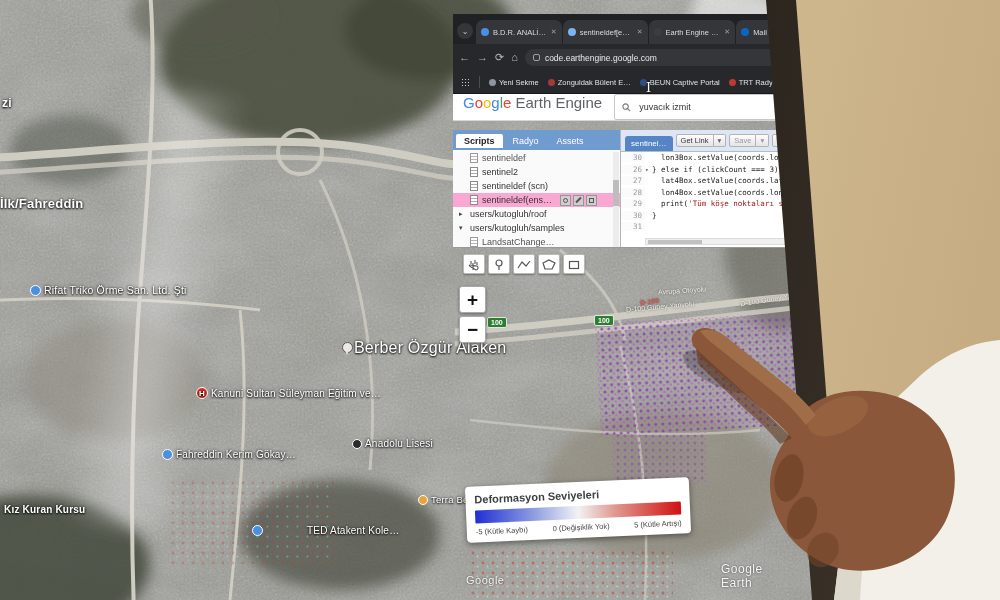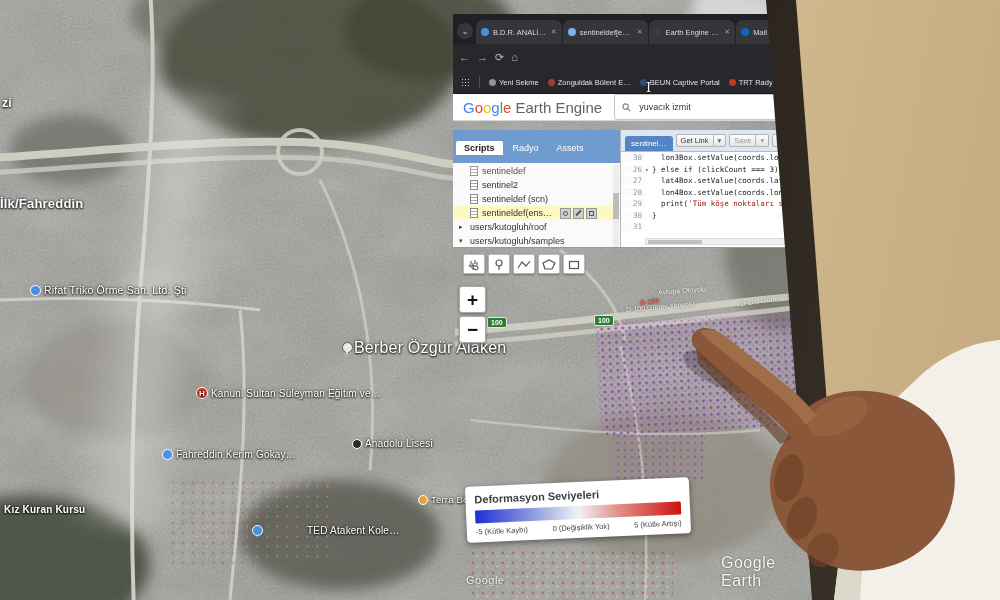--- a/index.html
+++ b/index.html
@@ -59,35 +59,35 @@
     radial-gradient(circle 1px at 7.5px 1.5px,#c8cace 99%,transparent),
     radial-gradient(circle 1px at 1.5px 4.5px,#c8cace 99%,transparent),
     radial-gradient(circle 1px at 4.5px 4.5px,#c8cace 99%,transparent),
     radial-gradient(circle 1px at 7.5px 4.5px,#c8cace 99%,transparent),
     radial-gradient(circle 1px at 1.5px 7.5px,#c8cace 99%,transparent),
     radial-gradient(circle 1px at 4.5px 7.5px,#c8cace 99%,transparent),
     radial-gradient(circle 1px at 7.5px 7.5px,#c8cace 99%,transparent);}
   .bmsep{width:1px;height:12px;background:#4a4d52;flex:none;}
 
   .eeheader{position:absolute;left:0;top:80px;width:100%;height:27px;background:#fff;border-bottom:1px solid #d7d7d7;
-    display:flex;align-items:center;padding:0 10px;gap:12px;}
+    display:flex;align-items:flex-start;padding:0 10px;gap:12px;}
   .eelogo{font-size:15px;letter-spacing:0;white-space:nowrap;}
   .eelogo .g1{color:#4285F4}.eelogo .g2{color:#EA4335}.eelogo .g3{color:#FBBC05}.eelogo .g4{color:#4285F4}.eelogo .g5{color:#34A853}.eelogo .g6{color:#EA4335}
   .eelogo .prod{color:#5f6368;font-weight:300;margin-left:4px;}
   .eesearch{flex:1;height:21px;border:1px solid #c9c9c9;border-radius:2px;background:#fff;display:flex;align-items:center;gap:6px;padding:12px 7px;}
   .eesearch input{border:0;outline:0;flex:1;font-size:9px;color:#333;font-family:inherit;background:transparent;min-width:0;}
 
   .panels{position:absolute;left:0;top:116px;width:100%;height:118px;display:flex;background:#f2f2f2;border-bottom:1px solid #999;}
   .lpanel{width:168px;flex:none;border-right:1px solid #b5b5b5;display:flex;flex-direction:column;overflow:hidden;}
-  .ptabs{height:33px;background:#6f9bce;display:flex;align-items:center;gap:2px;padding:2px 3px 0 3px;flex:none;}
+  .ptabs{height:20px;background:#6f9bce;display:flex;align-items:center;gap:2px;padding:2px 3px 0 3px;flex:none;}
   .ptab{font-size:9px;color:#fff;padding:2px 8px;border-radius:2px 2px 0 0;}
   .ptab.sel{background:#fff;color:#222;font-weight:bold;}
   .tree{flex:1;background:#fafafa;position:relative;overflow:hidden;padding-top:1px;}
   .trow{display:flex;align-items:center;gap:4px;height:14px;font-size:9px;color:#333;padding-left:6px;white-space:nowrap;}
-  .trow.sel{background:#fef9c3;}
+  .trow.sel{background:#f9a8d4;}
   .caret{width:7px;font-size:7px;color:#444;flex:none;}
   .docic{width:8px;height:10px;border:1px solid #8a8a8a;background:#fff linear-gradient(#fff 2px,#aaa 2px,#aaa 3px,#fff 3px,#fff 5px,#aaa 5px,#aaa 6px,#fff 6px);flex:none;}
   .chips{display:flex;gap:2px;margin-left:4px;}
   .chip{width:11px;height:11px;background:#cfcfcf;border:1px solid #969696;display:flex;align-items:center;justify-content:center;}
   .chip .circ{width:5px;height:5px;border:1px solid #555;border-radius:50%;}
   .chip .pen{width:7px;height:2px;background:#555;transform:rotate(-45deg);}
   .chip .sq{width:5px;height:5px;border:1px solid #555;}
   .vscroll{position:absolute;right:1px;top:2px;width:6px;height:100px;background:#ececec;}
   .vthumb{position:absolute;left:0;top:28px;width:6px;height:26px;background:#bdbdbd;}
 
@@ -270,20 +270,24 @@
               <span class="t">Mail - Senol H…</span>
             </div>
           </div>
       </div>
 
       <div class="toolbar">
         <span class="navic">←</span>
         <span class="navic">→</span>
         <span class="navic">⟳</span>
         <span class="navic">⌂</span>
+        <div class="urlbox">
+          <span class="lockic"></span>
+          <span>code.earthengine.google.com</span>
+        </div>
       </div>
 
       <div class="bookmarks">
         <span class="appsgrid"></span>
         <span class="bmsep"></span>
         <span id="bms" style="display:flex;gap:9px;align-items:center;">
             <div class="bm">
               <span class="bdot" style="background: rgb(143, 149, 156);"></span>
               <span>Yeni Sekme</span>
             </div>
@@ -474,21 +478,21 @@
         <h4>Deformasyon Seviyeleri</h4>
         <div class="lgrad"></div>
         <div class="lrow">
           <span>-5 (Kütle Kaybı)</span>
           <span>0 (Değişiklik Yok)</span>
           <span>5 (Kütle Artışı)</span>
         </div>
       </div>
 
       <div class="wm" style="left:13px;bottom:14px;">Google</div>
-      <div class="wm" style="left:268px;bottom:10px;font-size:16px;">Google Earth</div>
+      <div class="wm" style="left:268px;bottom:10px;font-size:12px;">Google Earth</div>
     </div>
 
     <div class="ibeam">I</div>
   </div>
 
   <div class="wall"></div>
   <div class="bezel"></div>
 
   <svg class="handsvg" viewBox="0 0 1000 600">
     <ellipse cx="722" cy="372" rx="42" ry="15" fill="#000" opacity="0.22" transform="rotate(24 722 372)"></ellipse>

